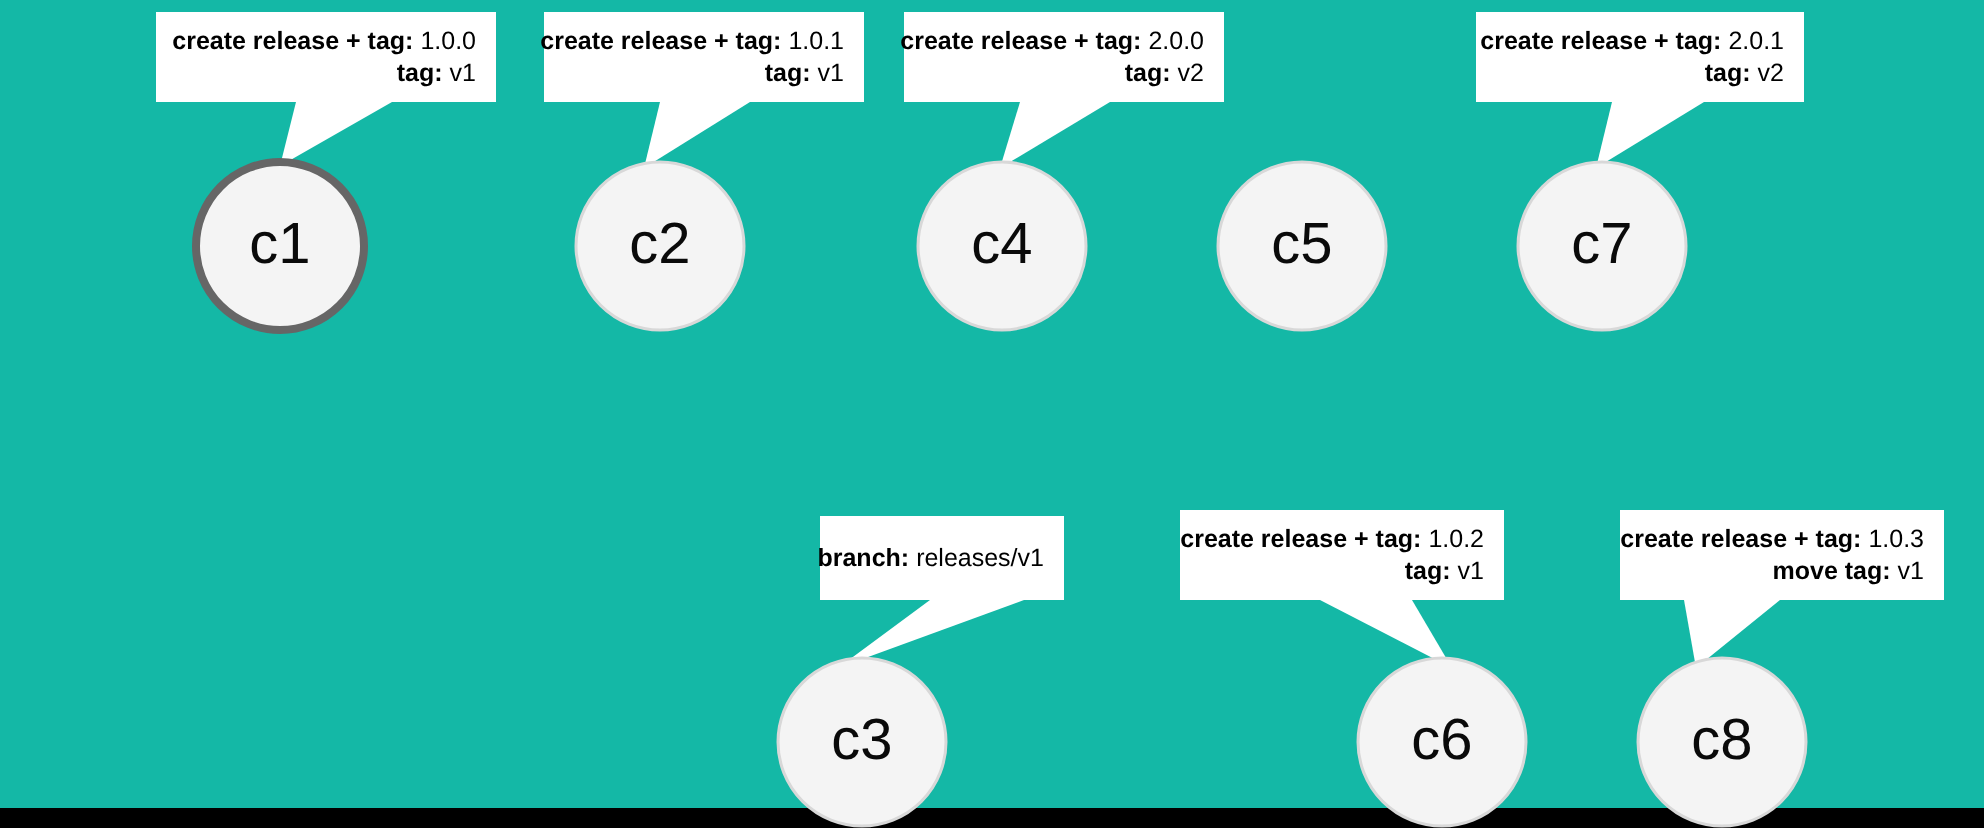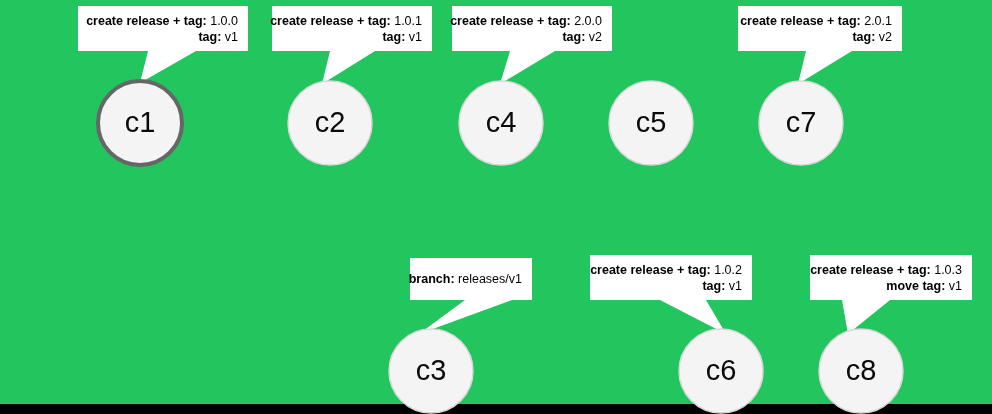--- a/index.html
+++ b/index.html
@@ -12,21 +12,21 @@
     width: 992px;
     height: 414px;
     overflow: hidden;
     font-family: "Liberation Sans", sans-serif;
     position: relative;
   }
   #diagram-root {
     position: relative;
     width: 992px;
     height: 404px;
-    background: #22c55e;
+    background: #14b8a6;
   }
   svg#diagram-svg {
     position: absolute;
     left: 0;
     top: 0;
     width: 992px;
     height: 414px;
     display: block;
   }
   .node-label {

